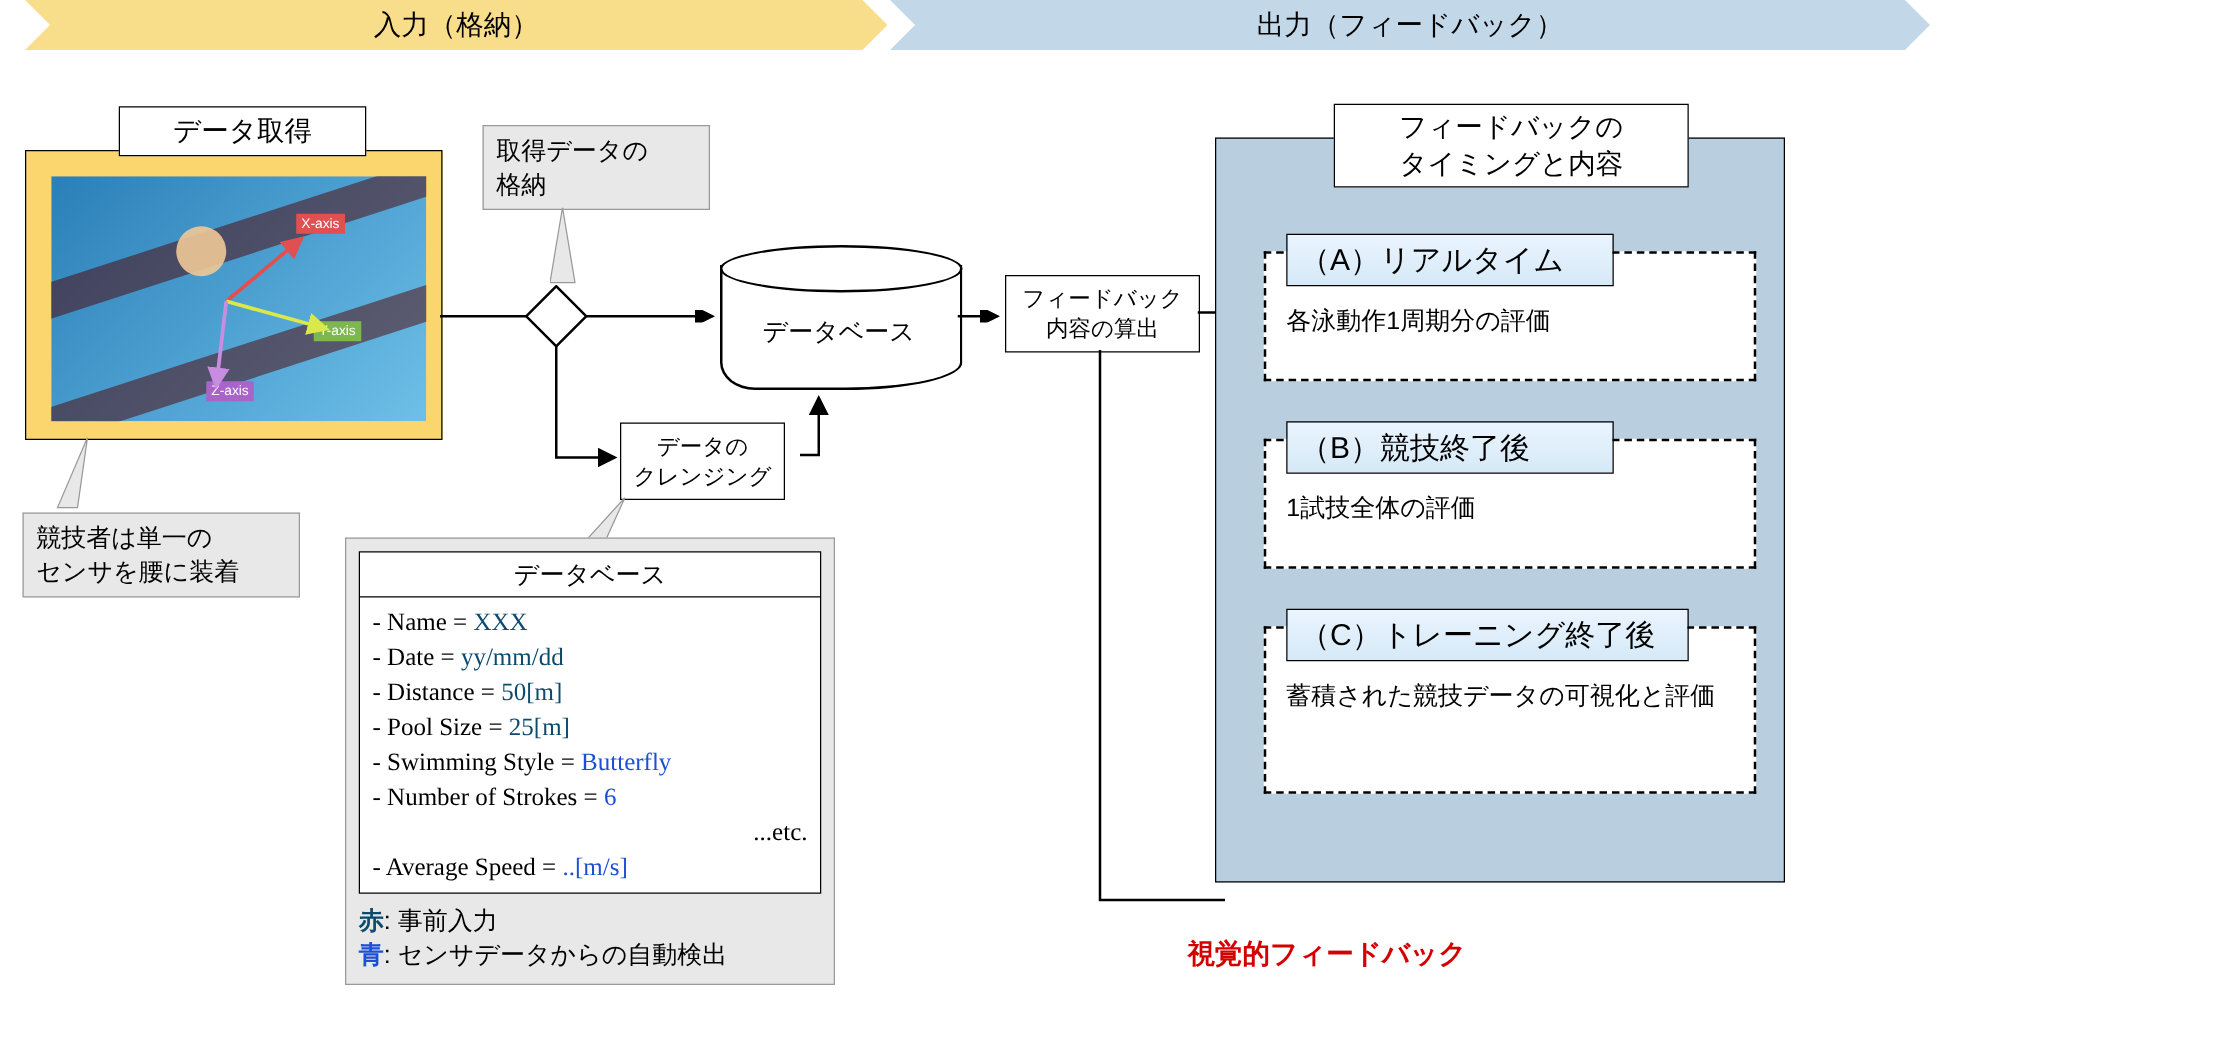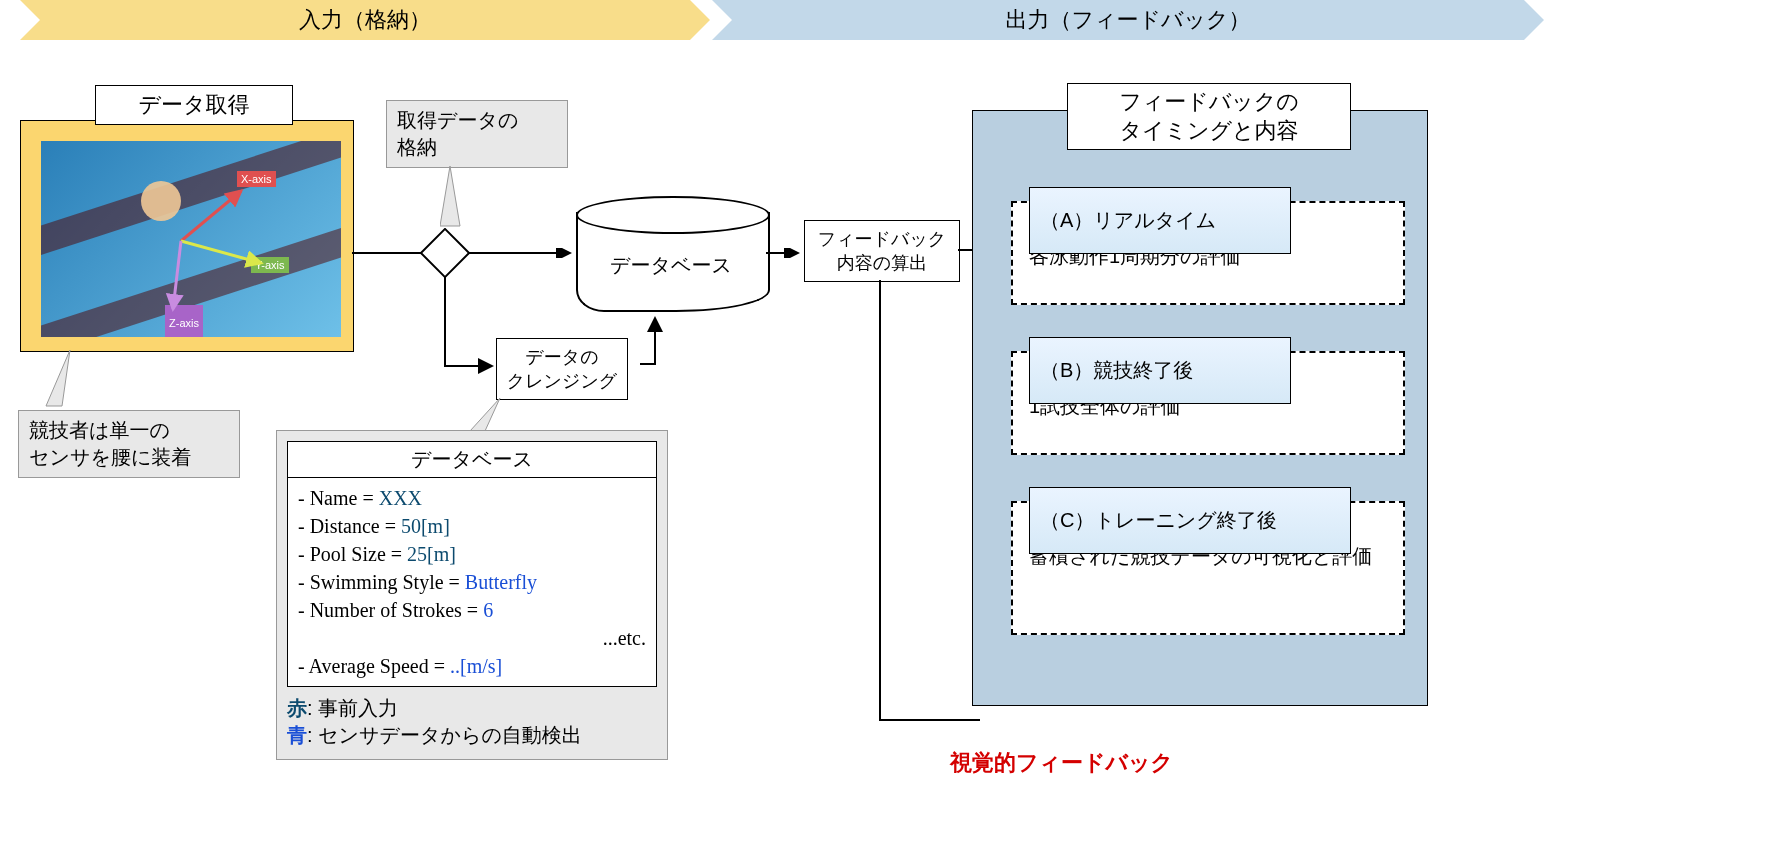--- a/index.html
+++ b/index.html
@@ -5,21 +5,21 @@
 body{margin:0;font-family:sans-serif;background:#fff;width:1784px;height:842px;position:relative}
 .abs{position:absolute}
 .chevron{height:40px;display:flex;align-items:center;justify-content:center;font-size:22px}
 .chev-yellow{background:#f8dd8a;clip-path:polygon(0 0,calc(100% - 20px) 0,100% 50%,calc(100% - 20px) 100%,0 100%,20px 50%)}
 .chev-blue{background:#c2d8e9;clip-path:polygon(0 0,calc(100% - 20px) 0,100% 50%,calc(100% - 20px) 100%,0 100%,20px 50%)}
 .panel-yellow{background:#fbd66f;border:1px solid #000}
 .panel-blue{background:#b9cfe0;border:1px solid #000}
 .title-tab{background:#fff;border:1px solid #000;text-align:center;font-size:22px;padding:4px 8px}
 .callout{background:#e8e8e8;border:1px solid #999;padding:6px 10px;font-size:20px}
 .dashed-box{border:2px dashed #000;background:#fff}
-.inner-tab{background:linear-gradient(180deg,#eaf4ff,#d6e9f7);border:1px solid #000;font-size:20px;padding:19px 10px}
+.inner-tab{background:linear-gradient(180deg,#eaf4ff,#d6e9f7);border:1px solid #000;font-size:24px;padding:4px 10px}
 .inner-body{font-size:20px;padding:10px 16px}
 .db-ellipse{border:2px solid #000;border-radius:50%;background:#fff}
 .flowbox{background:#fff;border:1px solid #000;font-size:18px;text-align:center;display:flex;align-items:center;justify-content:center}
 .data-table{background:#fff;border:1px solid #000}
 .data-table .hdr{border-bottom:1px solid #000;text-align:center;font-size:20px;padding:4px 0}
 .data-table .body{font-family:'Times New Roman',serif;font-size:20px;padding:6px 10px;line-height:1.4}
 .red{color:#0c4a6e}
 .blue{color:#1a4fd6}
 .legend{font-size:20px}
 .pool-img{background:linear-gradient(135deg,#2a7fb8,#6ec0e8);border:4px solid #fbd66f;position:relative;overflow:hidden}
@@ -36,21 +36,21 @@
   </div>
 
 <div class="abs panel-yellow" style="left:20px;top:120px;width:332px;height:230px">
   <div class="abs title-tab" style="left:74px;top:-36px;width:180px">データ取得</div>
   <div class="abs pool-img" style="left:16px;top:16px;width:300px;height:196px">
     <div class="lane" style="left:-40px;top:30px;width:420px;height:28px"></div>
     <div class="lane" style="left:-40px;top:130px;width:420px;height:28px"></div>
     <div class="abs" style="left:100px;top:40px;width:40px;height:40px;border-radius:50%;background:rgba(240,200,150,.9)"></div>
     <div class="abs" style="left:196px;top:30px;background:#e05050;color:#fff;font-size:11px;padding:2px 4px">X-axis</div>
     <div class="abs" style="left:210px;top:116px;background:#7db84f;color:#fff;font-size:11px;padding:2px 4px">Y-axis</div>
-    <div class="abs" style="left:124px;top:164px;background:#a864c8;color:#fff;font-size:11px;padding:12px 4px">Z-axis</div>
+    <div class="abs" style="left:124px;top:164px;background:#a864c8;color:#fff;font-size:11px;padding:2px 4px">Z-axis</div>
 
     <svg class="abs" style="left:120px;top:50px;width:140px;height:130px;overflow:visible">
       <defs>
           <marker id="ah" markerWidth="6" markerHeight="6" refX="5" refY="3" orient="auto">
             <path d="M0,0 L6,3 L0,6 Z" fill="context-stroke"></path>
           </marker>
         </defs>
       <line x1="20" y1="50" x2="80" y2="0" stroke="#e05050" stroke-width="3" marker-end="url(#ah)"></line>
       <line x1="20" y1="50" x2="100" y2="72" stroke="#dbe84a" stroke-width="3" marker-end="url(#ah)"></line>
       <line x1="20" y1="50" x2="12" y2="118" stroke="#c88ce0" stroke-width="3" marker-end="url(#ah)"></line>
@@ -147,20 +147,21 @@
 
 <svg class="abs" style="left:460px;top:398px;width:50px;height:50px">
     <path d="M40 0 L0 44 L20 44 Z" fill="#e8e8e8" stroke="#999"></path>
   </svg>
 
 <div class="abs callout" style="left:276px;top:430px;width:370px;padding:10px">
   <div class="data-table">
     <div class="hdr">データベース</div>
     <div class="body">
       <div><span>- Name = </span><span class="red">XXX</span></div>
+      <div><span>- Date = </span><span class="red">yy/mm/dd</span></div>
       <div><span>- Distance = </span><span class="red">50[m]</span></div>
       <div><span>- Pool Size = </span><span class="red">25[m]</span></div>
       <div><span>- Swimming Style = </span><span class="blue">Butterfly</span></div>
       <div><span>- Number of Strokes = </span><span class="blue">6</span></div>
       <div style="text-align:right">...etc.</div>
       <div><span>- Average Speed = </span><span class="blue">..[m/s]</span></div>
     </div>
   </div>
   <div class="legend" style="margin-top:8px">
     <div><b class="red">赤</b><span>: 事前入力</span></div>

